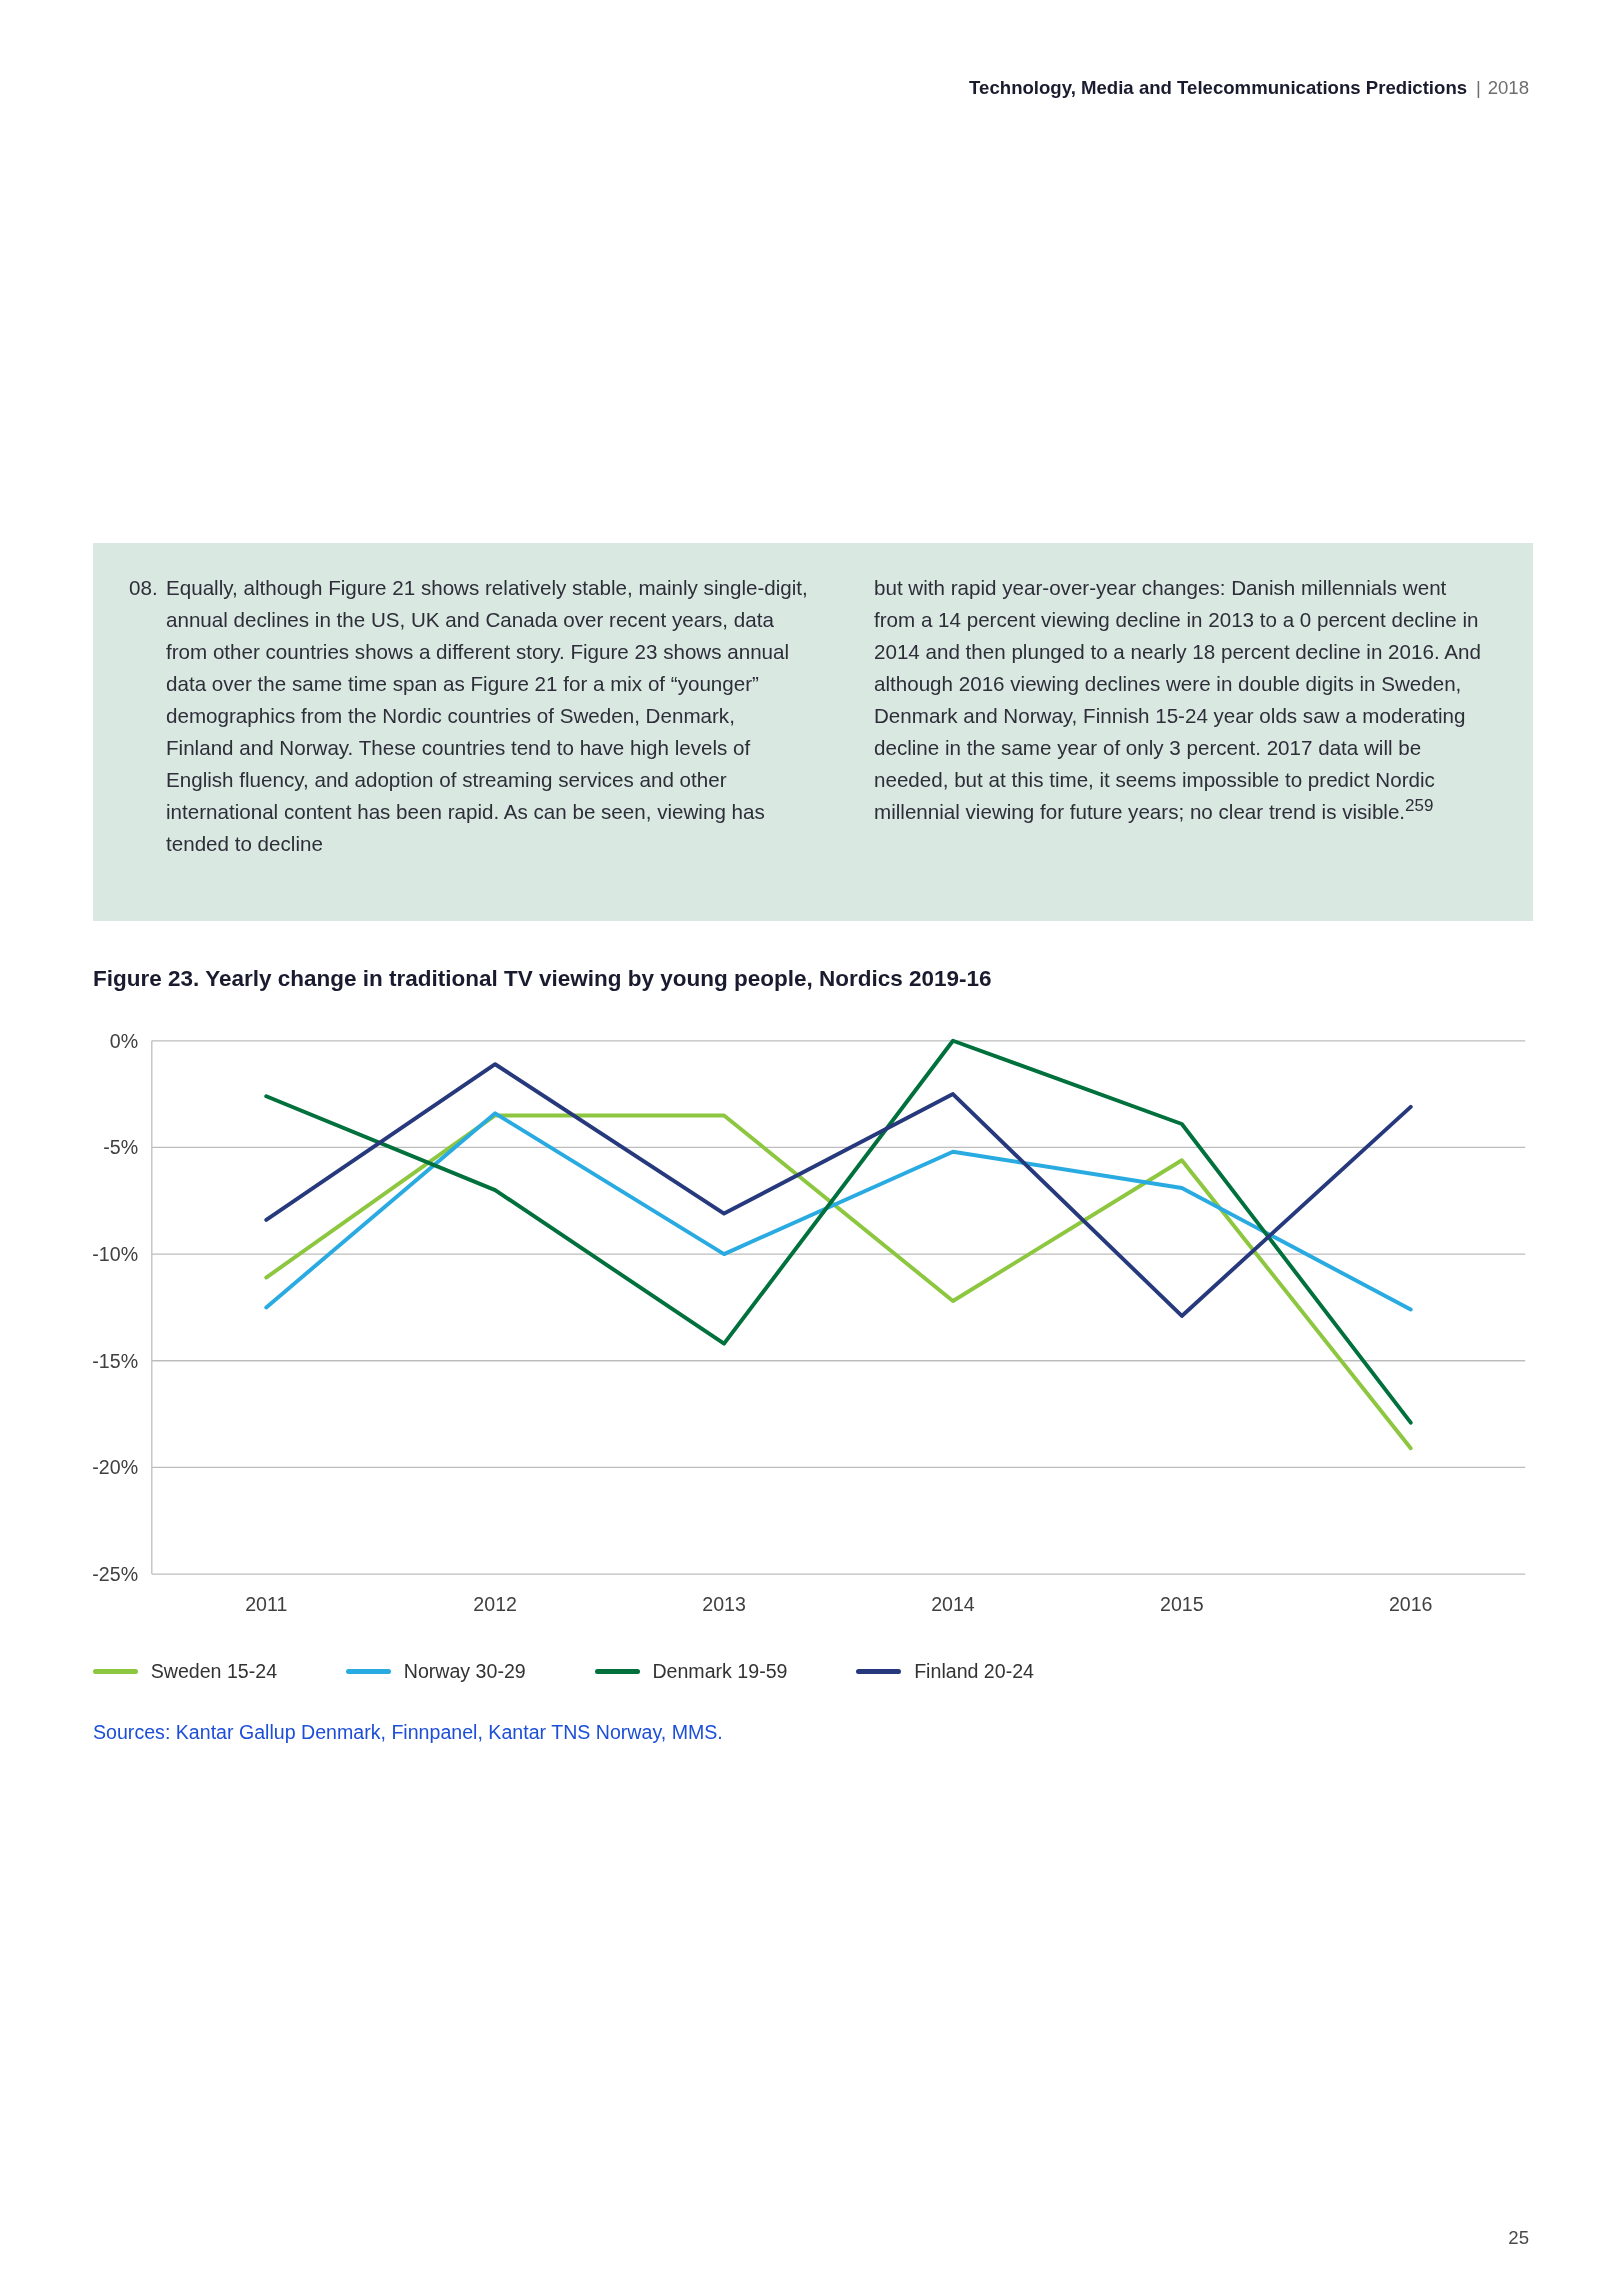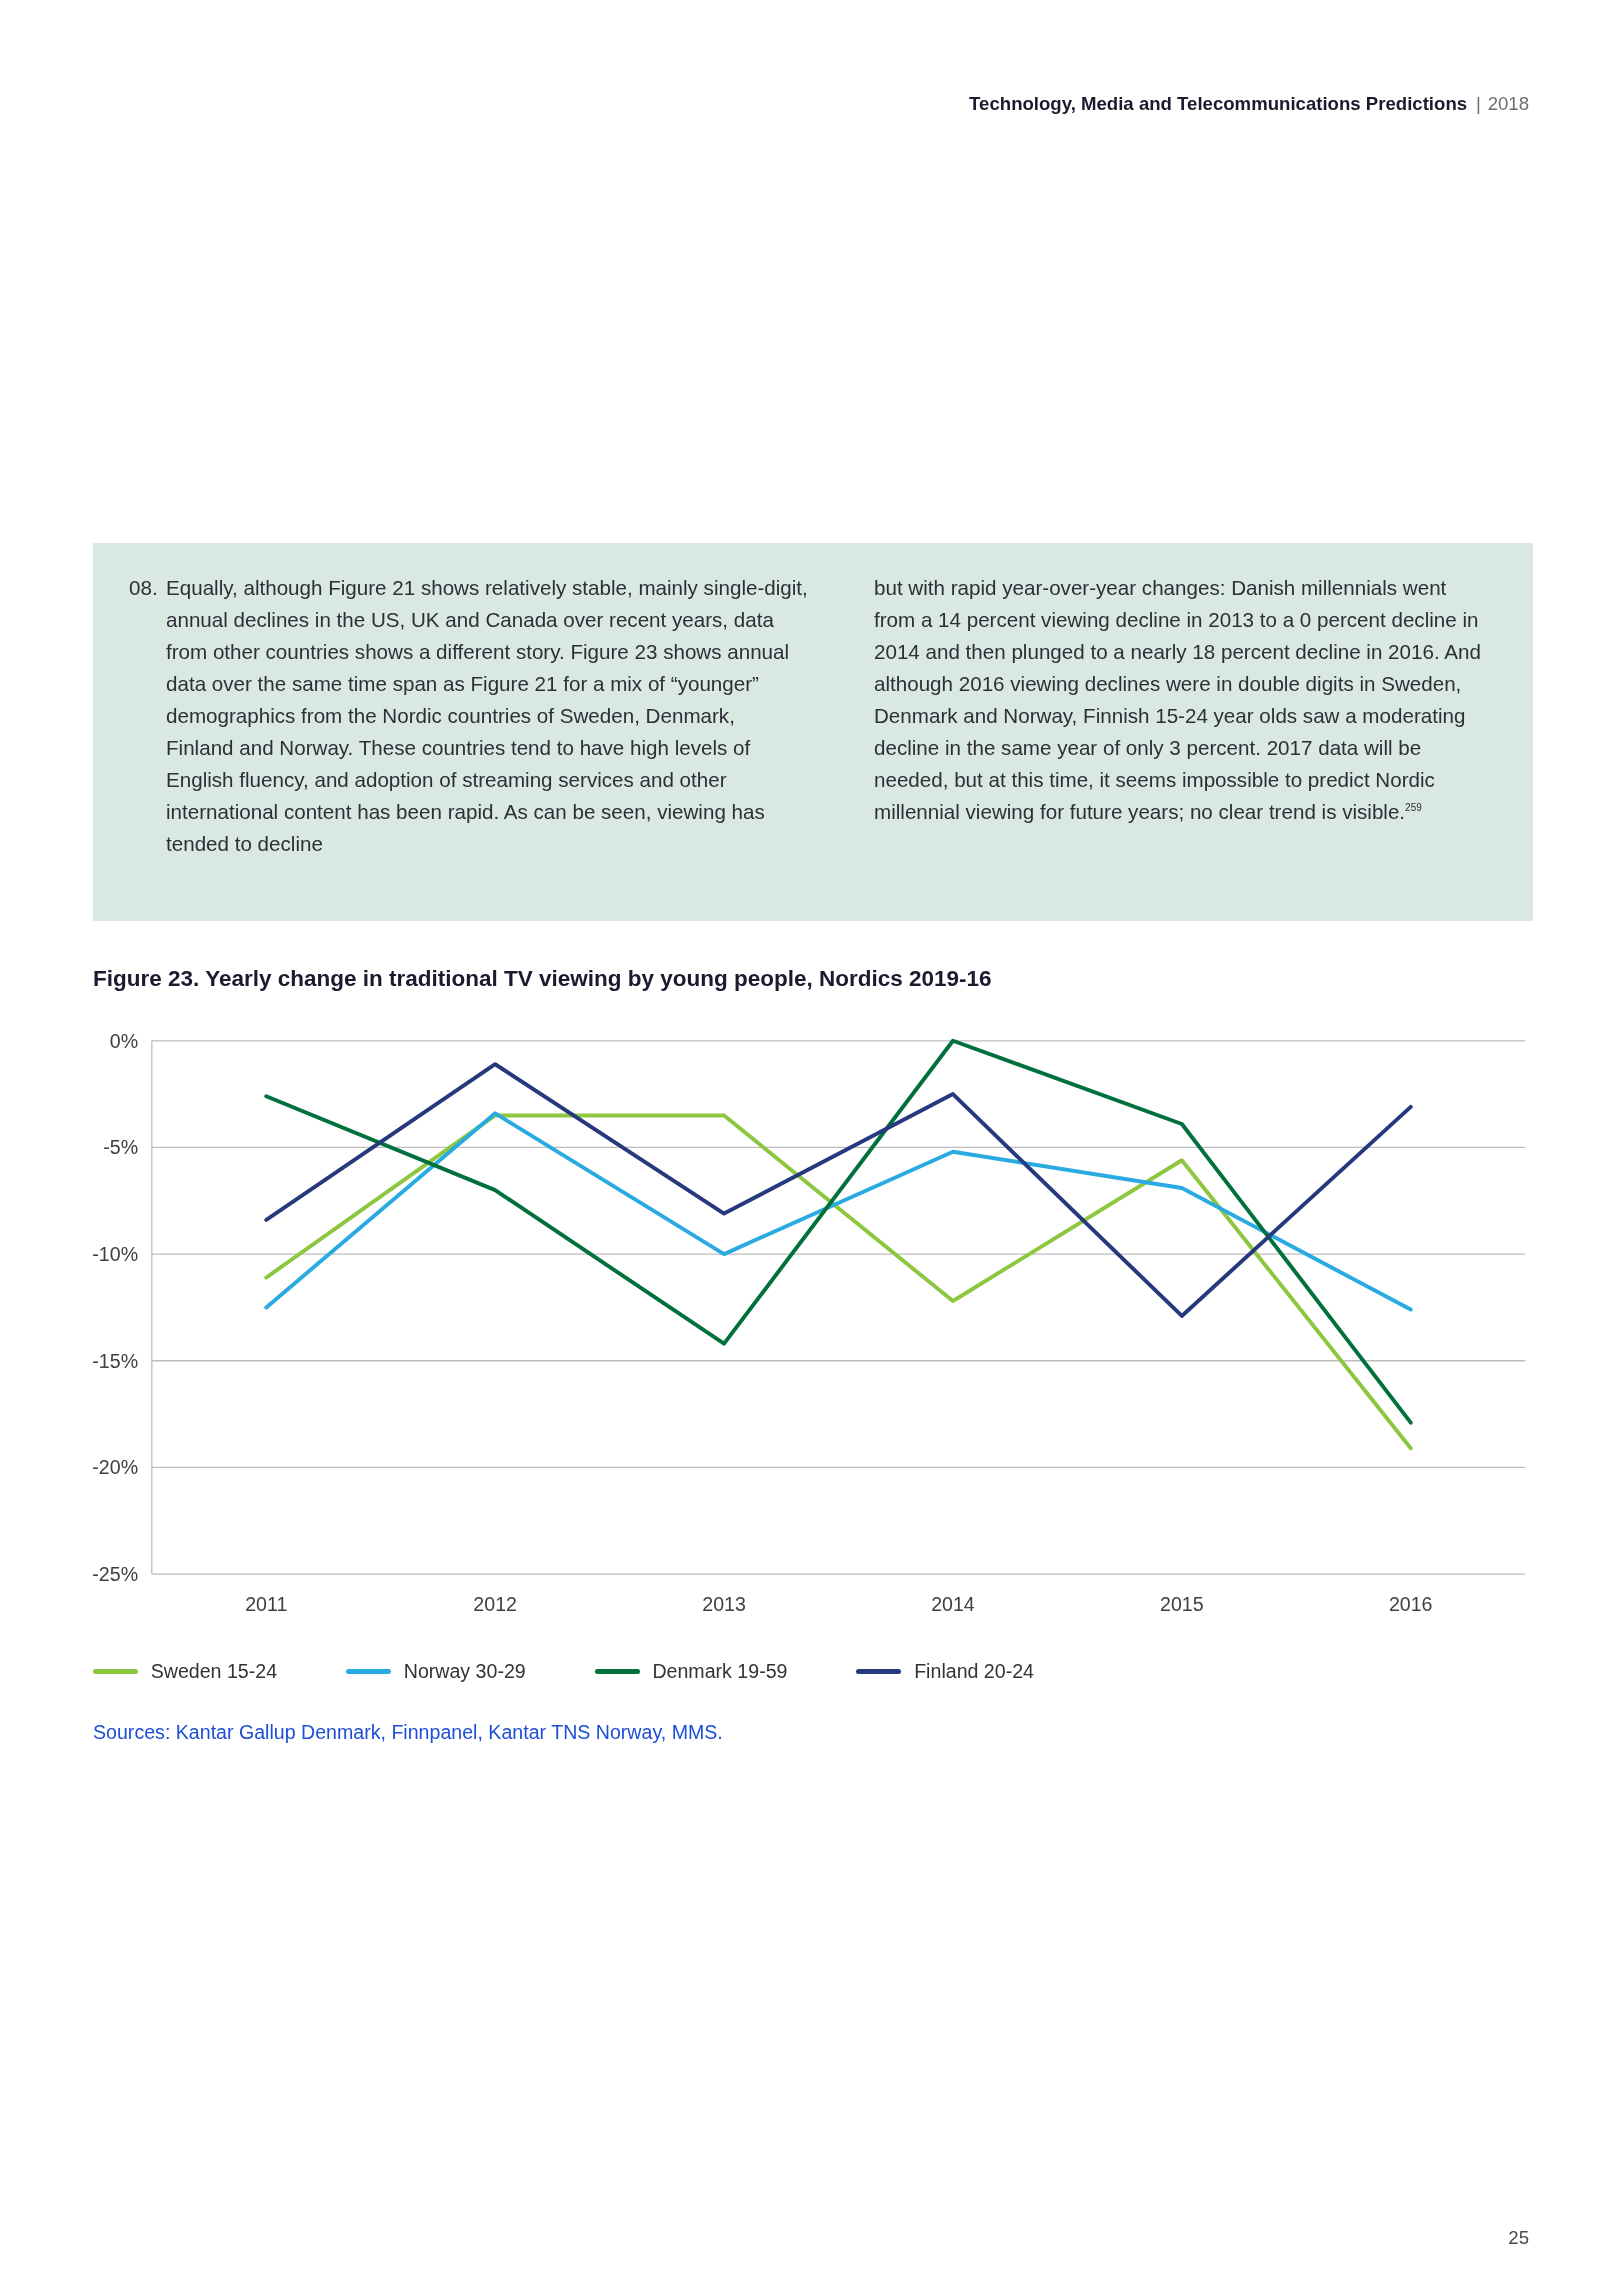--- a/index.html
+++ b/index.html
@@ -6,40 +6,40 @@
   .page {
     position: relative;
     width: 1621px;
     height: 2293px;
     background: #ffffff;
     font-family: "Liberation Sans", sans-serif;
     overflow: hidden;
   }
 
   
-  .header { position: absolute; top: 93px; right: 92px; font-size: 18.6px; white-space: nowrap; }
+  .header { position: absolute; top: 77px; right: 92px; font-size: 18.6px; white-space: nowrap; }
   .header-title { font-weight: bold; color: #1a1b2e; }
   .header-sep { color: #6e6e6e; margin: 0 6.9px 0 8.8px; font-weight: normal; }
   .header-year { color: #6e6e6e; }
 
   
   .callout {
     position: absolute; left: 93px; top: 543px;
     width: 1440px; height: 378px; box-sizing: border-box;
     padding: 29px 43px 39px 36px;
     background: #d9e8e1;
     display: flex; column-gap: 66px;
     overflow: hidden;
   }
   .col1 { width: 679px; flex: 0 0 auto; }
   .col2 { width: 616px; flex: 0 0 auto; }
   .para { margin: 0; font-size: 20.6px; line-height: 32px; color: #2e2e38; }
   .hang { padding-left: 37px; text-indent: -37px; }
   .para-num { display: inline-block; width: 37px; text-indent: 0; }
-  .fnref { font-size: 10px; line-height: 0; }
+  .fnref { font-size: 17px; line-height: 0; }
 
   
   .figure-title {
     position: absolute; left: 93px; top: 966px; margin: 0;
     font-size: 22.5px; font-weight: bold; color: #1a1b2e;
   }
 
   
   .chart { position: absolute; left: 93px; top: 1029px; }
   .tick { font-family: "Liberation Sans", sans-serif; font-size: 20px; fill: #404040; }

